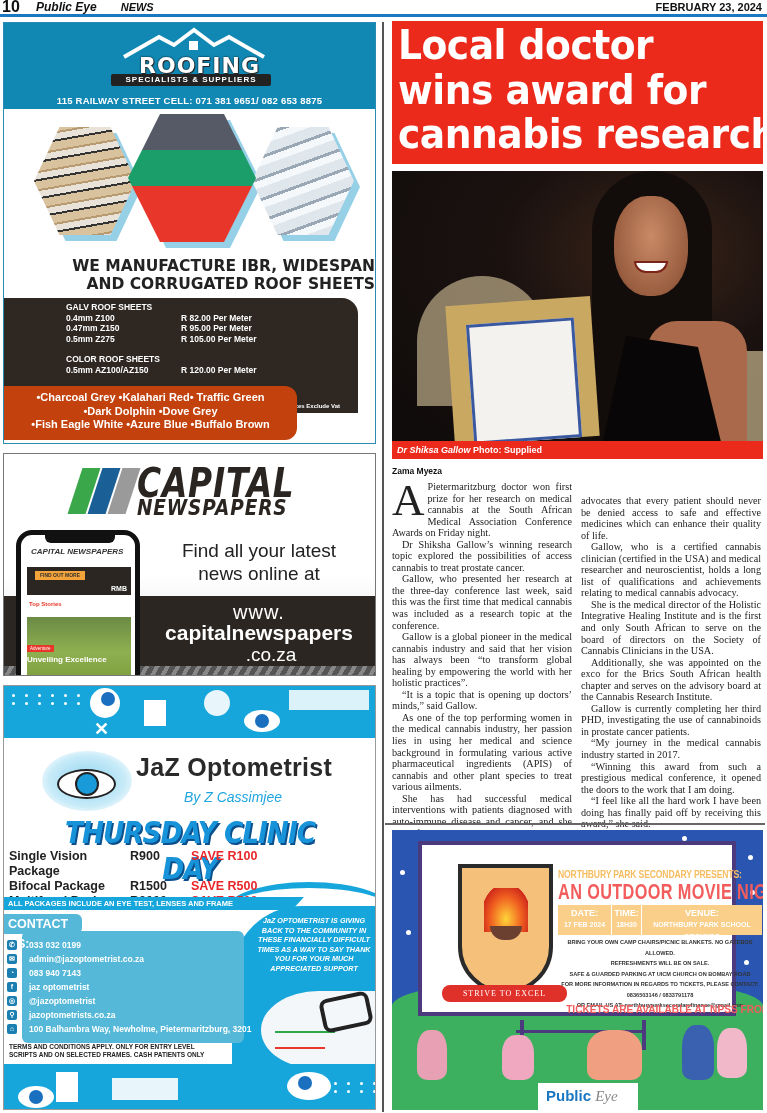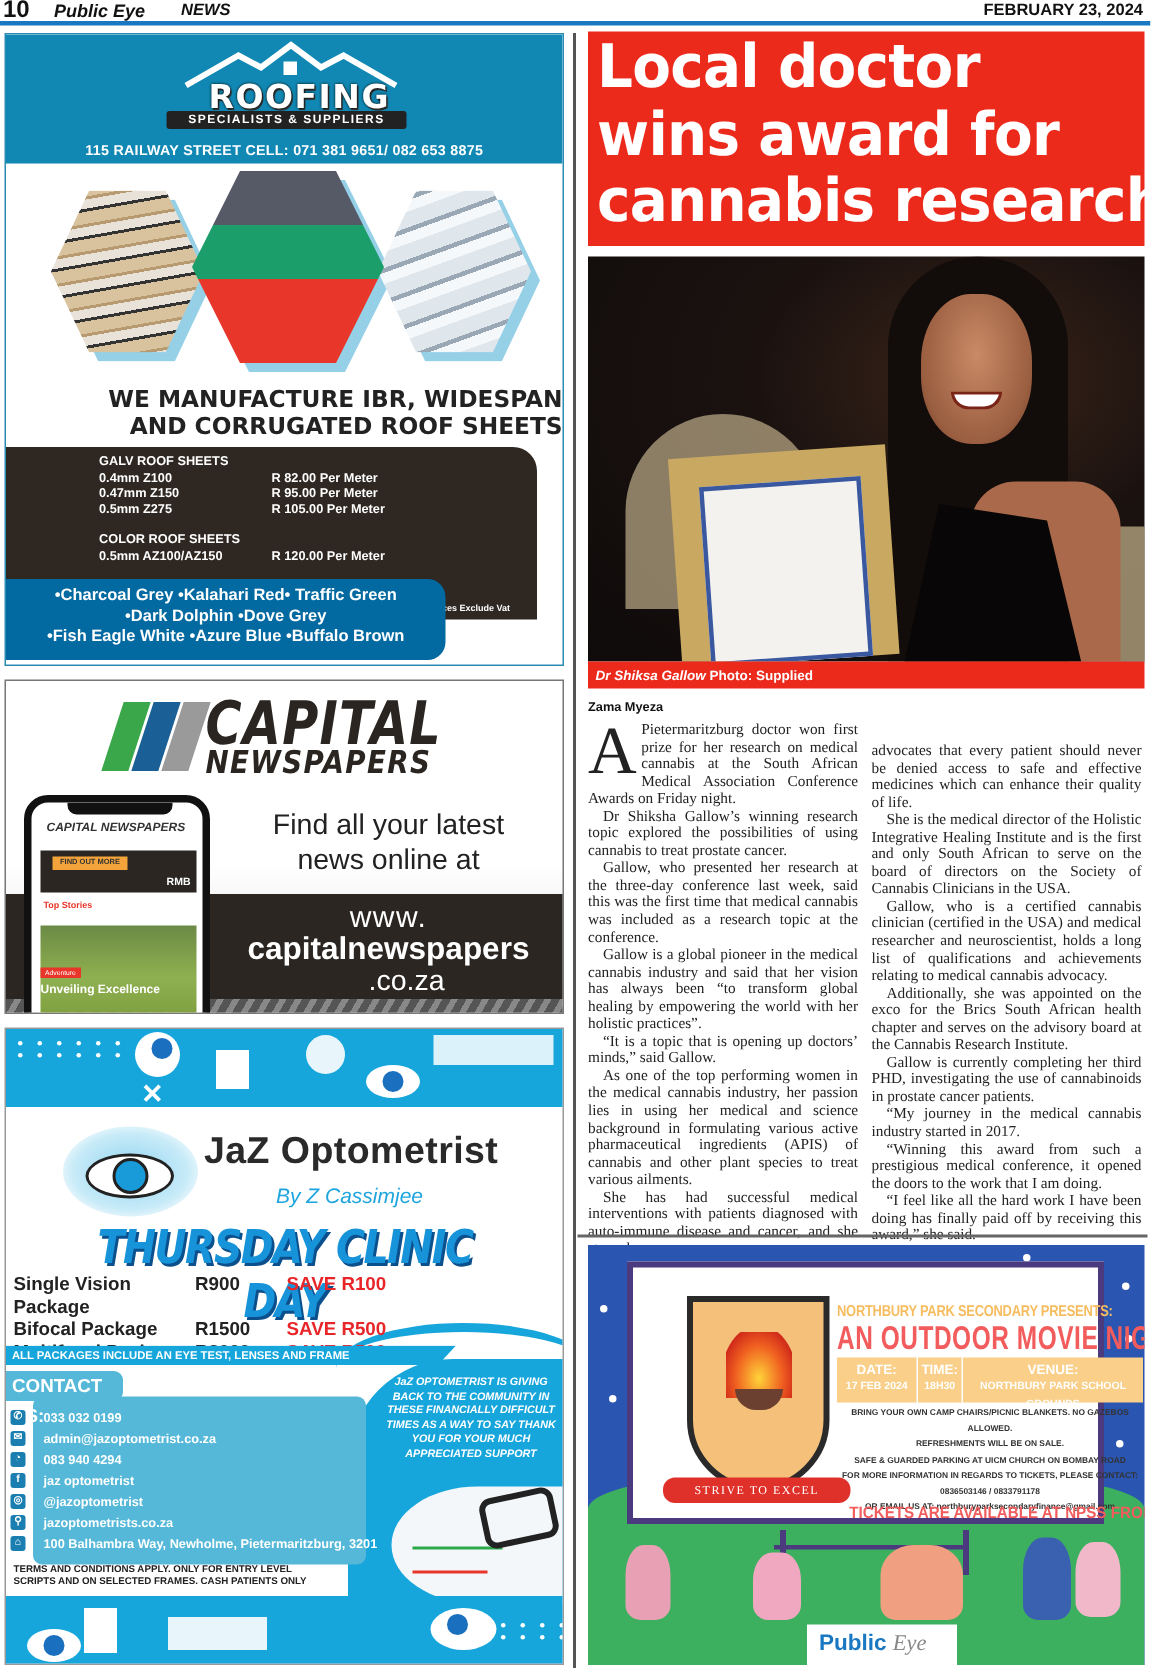--- a/index.html
+++ b/index.html
@@ -27,21 +27,21 @@
   .hex-shadow { position: absolute; clip-path: polygon(25% 0, 75% 0, 100% 50%, 75% 100%, 25% 100%, 0 50%); background: #2ba2d0; opacity: .5; }
   .hex1 { left: 30px; top: 18px; width: 102px; height: 108px; background: repeating-linear-gradient(170deg, #d9c39e 0 8px, #b89a70 8px 10px, #e8e2d8 10px 16px, #333 16px 18px); }
   .hex2 { left: 124px; top: 5px; width: 128px; height: 128px; background: linear-gradient(180deg, #555a66 0 28%, #1b9e6a 28% 56%, #e8362a 56% 100%); }
   .hex3 { left: 248px; top: 18px; width: 102px; height: 108px; background: repeating-linear-gradient(160deg, #dfe6ec 0 10px, #9aa8b5 10px 13px, #f5f8fb 13px 20px); }
   .roof-headline { text-align: right; font-weight: 900; font-size: 15.5px; line-height: 18px; color: #222; font-family: "DejaVu Sans", sans-serif; margin-top: 2px; }
   .roof-prices { position: absolute; left: 0; top: 275px; width: 354px; height: 115px; background: #2e2722; border-radius: 0 16px 0 0; color: #fff; font-size: 8.5px; font-weight: 700; padding: 4px 0 0 62px; line-height: 10.5px; }
   .roof-prices .row { display: flex; }
   .roof-prices .c1 { width: 115px; }
   .roof-prices .gap { height: 10px; }
   .roof-vat { position: absolute; right: 18px; top: 103px; font-size: 6px; }
-  .roof-colors { position: absolute; left: 0; top: 363px; width: 293px; height: 54px; background: #0369a1; border-radius: 0 12px 12px 0; color: #fff; font-weight: 700; font-size: 11px; text-align: center; line-height: 13.5px; padding-top: 5px; }
+  .roof-colors { position: absolute; left: 0; top: 363px; width: 293px; height: 54px; background: #c2410c; border-radius: 0 12px 12px 0; color: #fff; font-weight: 700; font-size: 11px; text-align: center; line-height: 13.5px; padding-top: 5px; }
 
   
   .cap-ad { position: absolute; left: 3px; top: 453px; width: 373px; height: 223px; border: 1px solid #777; background: linear-gradient(180deg, #fff 0 55%, #dcdcdc 100%); overflow: hidden; }
   .cap-stripes { position: absolute; left: 67px; top: 14px; width: 62px; height: 46px; }
   .cap-stripes span { position: absolute; top: 0; width: 18px; height: 46px; transform: skewX(-18deg); }
   .cap-title { position: absolute; left: 133px; top: 10px; font-weight: 900; font-style: italic; font-size: 40px; color: #2a2520; letter-spacing: 1px; line-height: 38px; font-family: "DejaVu Sans", sans-serif; transform: scaleX(.82); transform-origin: left; }
   .cap-sub { position: absolute; left: 133px; top: 42px; font-weight: 700; font-style: italic; font-size: 21px; color: #2a2520; letter-spacing: 1px; font-family: "DejaVu Sans", sans-serif; transform: scaleX(.88); transform-origin: left; }
   .cap-find { position: absolute; left: 140px; top: 85px; width: 230px; text-align: center; font-size: 19px; line-height: 23px; color: #222; }
   .cap-dark { position: absolute; left: 0; top: 142px; width: 373px; height: 70px; background: #2b2621; }
   .cap-hatch { position: absolute; left: 0; top: 212px; width: 373px; height: 11px; background: repeating-linear-gradient(120deg, #555 0 5px, #888 5px 9px); }
@@ -292,21 +292,21 @@
     <div class="row">
         <span class="jaz-ic">✆</span>
         <span>033 032 0199</span>
       </div>
     <div class="row">
         <span class="jaz-ic">✉</span>
         <span>admin@jazoptometrist.co.za</span>
       </div>
     <div class="row">
         <span class="jaz-ic">◔</span>
-        <span>083 940 4294</span>
+        <span>083 940 7143</span>
       </div>
     <div class="row">
         <span class="jaz-ic">f</span>
         <span>jaz optometrist</span>
       </div>
     <div class="row">
         <span class="jaz-ic">◎</span>
         <span>@jazoptometrist</span>
       </div>
     <div class="row">
@@ -353,31 +353,31 @@
   <div class="photo-frame"></div>
   <div class="photo-cert"></div>
 </div>
 <div class="caption-bar">
   <em>Dr Shiksa Gallow</em><span> Photo: Supplied</span>
 </div>
 <div class="byline">Zama Myeza</div>
 
 <div class="body-text body-left">
   <p class="first"><span class="dropcap">A</span><span> Pietermaritzburg doctor won first prize for her research on medical cannabis at the South African Medical Association Conference Awards on Friday night.</span></p>
-  <p>Dr Shiksha Gallow’s winning research topic explored the possibilities of using cannabis to treat prostate cancer.</p>
+  <p>Dr Shiksha Gallow’s winning research topic explored the possibilities of access cannabis to treat prostate cancer.</p>
   <p>Gallow, who presented her research at the three-day conference last week, said this was the first time that medical cannabis was included as a research topic at the conference.</p>
   <p>Gallow is a global pioneer in the medical cannabis industry and said that her vision has always been “to transform global healing by empowering the world with her holistic practices”.</p>
   <p>“It is a topic that is opening up doctors’ minds,” said Gallow.</p>
   <p>As one of the top performing women in the medical cannabis industry, her passion lies in using her medical and science background in formulating various active pharmaceutical ingredients (APIS) of cannabis and other plant species to treat various ailments.</p>
   <p>She has had successful medical interventions with patients diagnosed with auto-immune disease and cancer, and she strongly</p>
 </div>
 <div class="body-text body-right">
   <p class="first">advocates that every patient should never be denied access to safe and effective medicines which can enhance their quality of life.</p>
+  <p>Gallow, who is a certified cannabis clinician (certified in the USA) and medical researcher and neuroscientist, holds a long list of qualifications and achievements relating to medical cannabis advocacy.</p>
   <p>She is the medical director of the Holistic Integrative Healing Institute and is the first and only South African to serve on the board of directors on the Society of Cannabis Clinicians in the USA.</p>
-  <p>Gallow, who is a certified cannabis clinician (certified in the USA) and medical researcher and neuroscientist, holds a long list of qualifications and achievements relating to medical cannabis advocacy.</p>
   <p>Additionally, she was appointed on the exco for the Brics South African health chapter and serves on the advisory board at the Cannabis Research Institute.</p>
   <p>Gallow is currently completing her third PHD, investigating the use of cannabinoids in prostate cancer patients.</p>
   <p>“My journey in the medical cannabis industry started in 2017.</p>
   <p>“Winning this award from such a prestigious medical conference, it opened the doors to the work that I am doing.</p>
   <p>“I feel like all the hard work I have been doing has finally paid off by receiving this award,” she said.</p>
 </div>
 <div class="article-rule"></div>
 
 <div class="movie-ad">
   <div class="movie-star" style="left:8px;top:40px;"></div>

